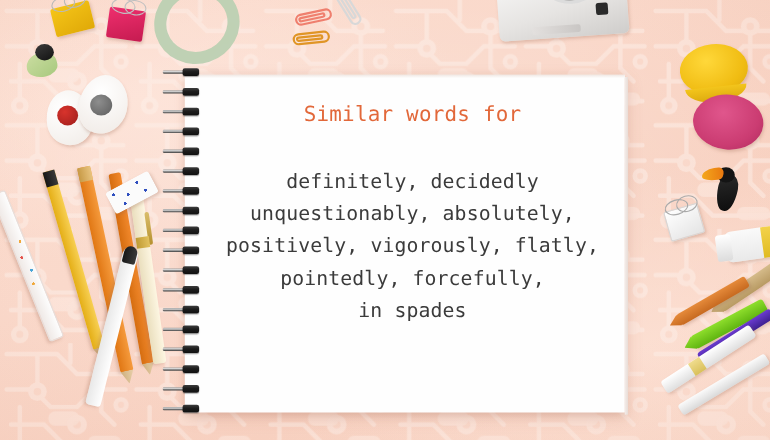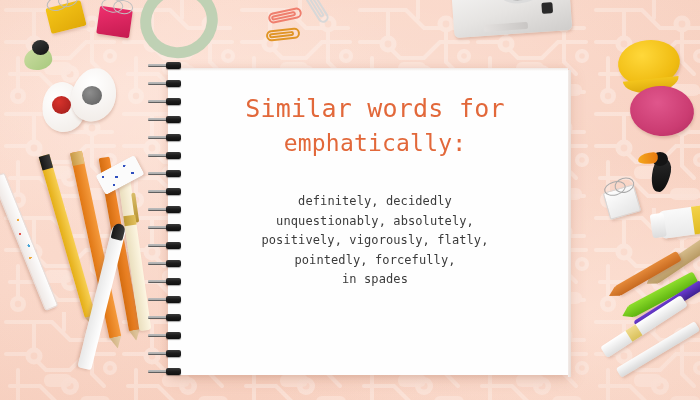--- a/index.html
+++ b/index.html
@@ -106,33 +106,33 @@
     flex-direction: column;
     align-items: center;
   }
   .heading-block {
     margin-top: 24px;
     text-align: center;
     color: #e2683a;
     line-height: 1.32;
   }
   .heading-line1 {
-    font-size: 25px;
+    font-size: 19px;
     letter-spacing: .2px;
   }
   .heading-line2 {
     font-size: 23px;
     letter-spacing: .2px;
     margin-top: 3px;
   }
   .synonyms {
     margin-top: 34px;
     text-align: center;
     color: #3b3b3b;
-    font-size: 12px;
+    font-size: 18px;
     line-height: 1.62;
     white-space: pre-line;
     letter-spacing: .1px;
   }
 
   
   .watermark {
     position: absolute;
     right: 8px;
     top: 3px;
@@ -671,21 +671,20 @@
       </div>
     <div class="coil" style="top:310px">
         <span class="bar"></span>
         <span class="knob"></span>
       </div>
   </div>
 
   <div class="content">
     <div class="heading-block">
       <div class="heading-line1">Similar words for</div>
-      <div class="heading-line2">emphatically:</div>
     </div>
     <div class="synonyms">definitely, decidedly
 unquestionably, absolutely,
 positively, vigorously, flatly,
 pointedly, forcefully,
 in spades</div>
   </div>
 
 
 </div>

